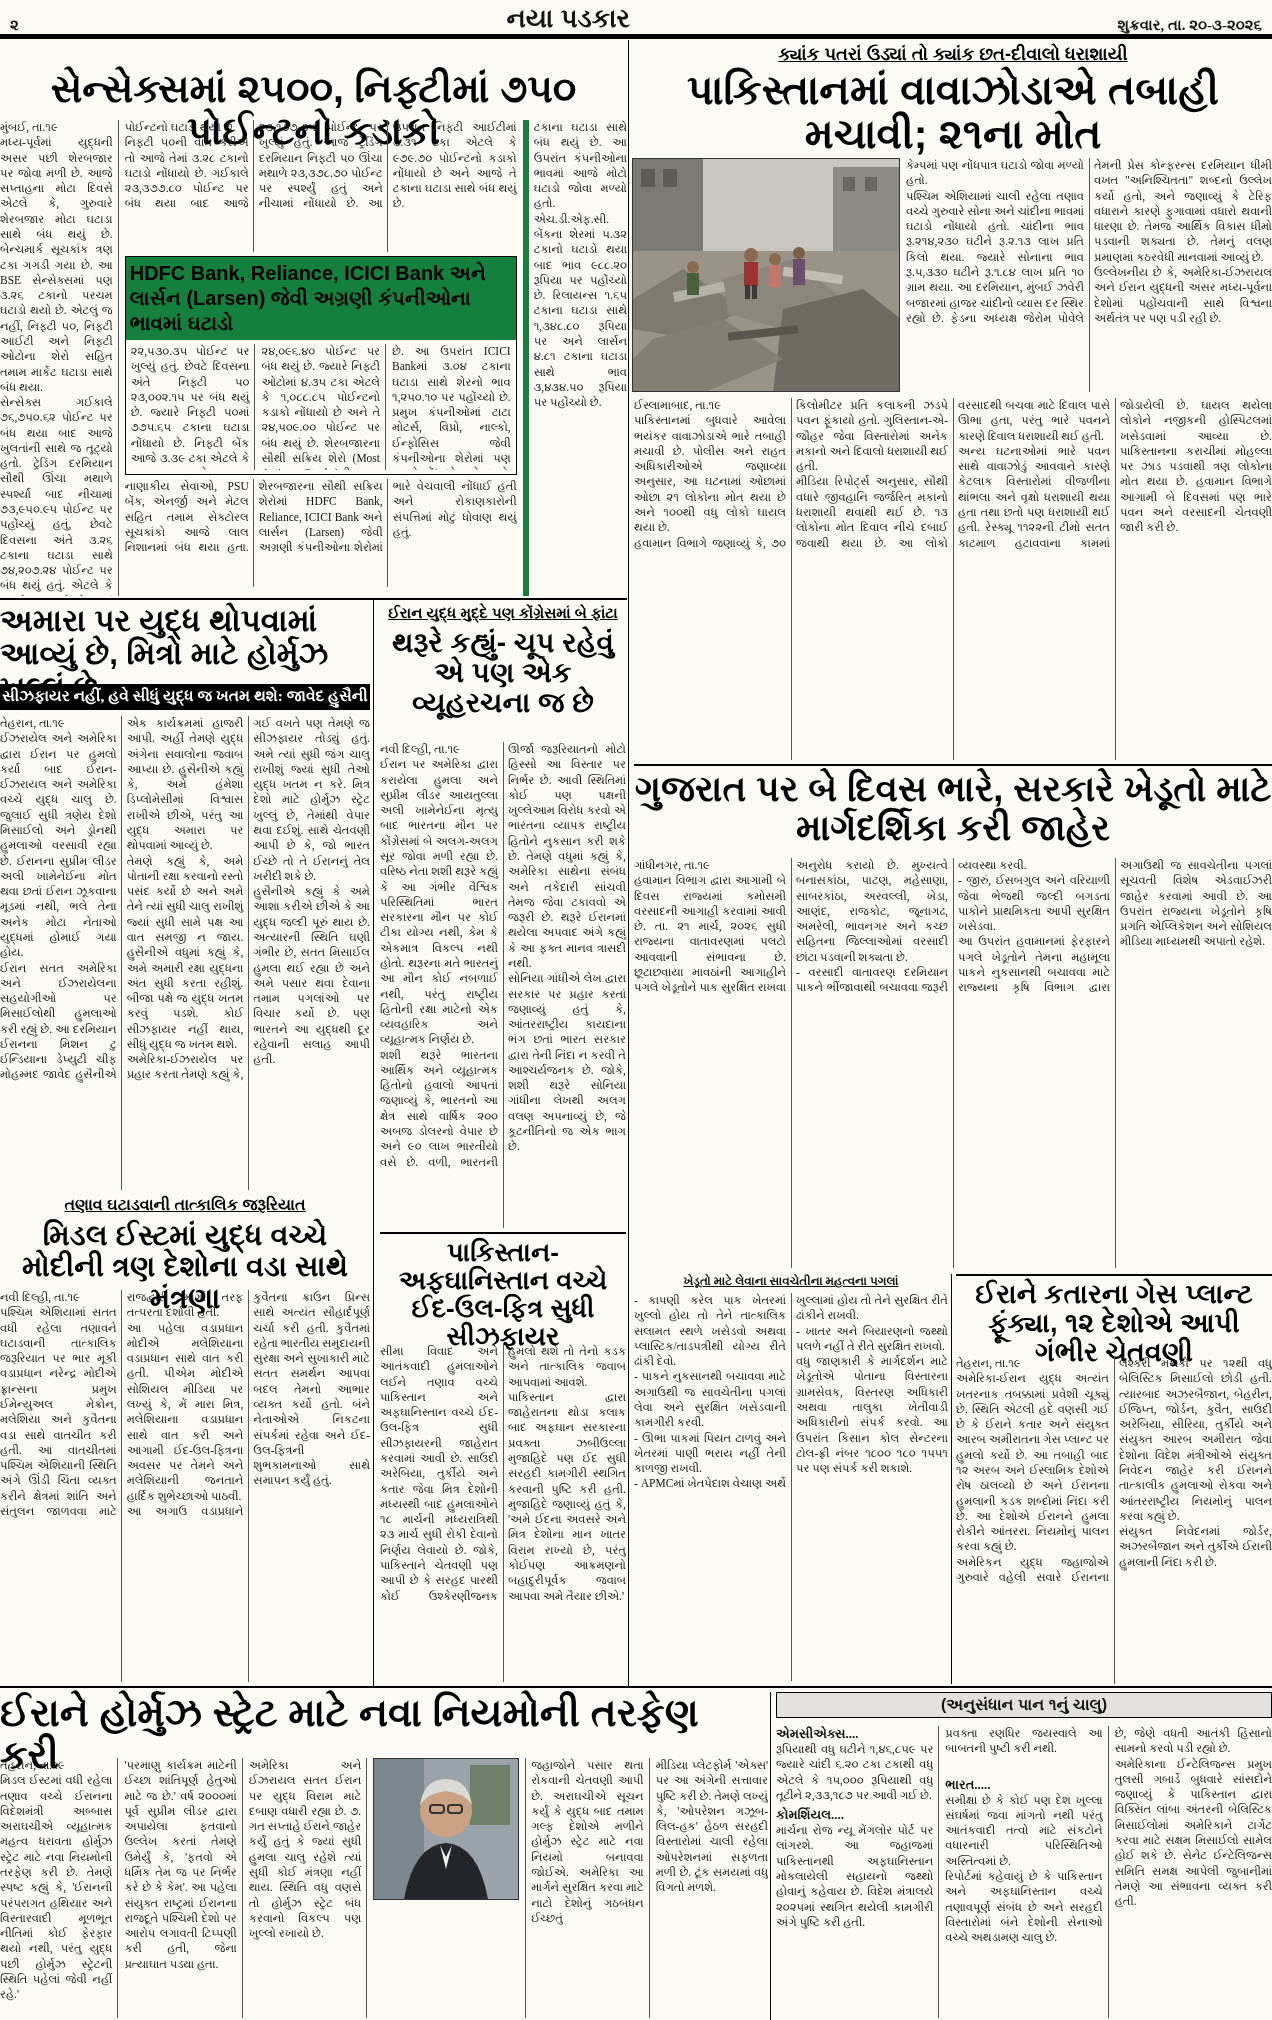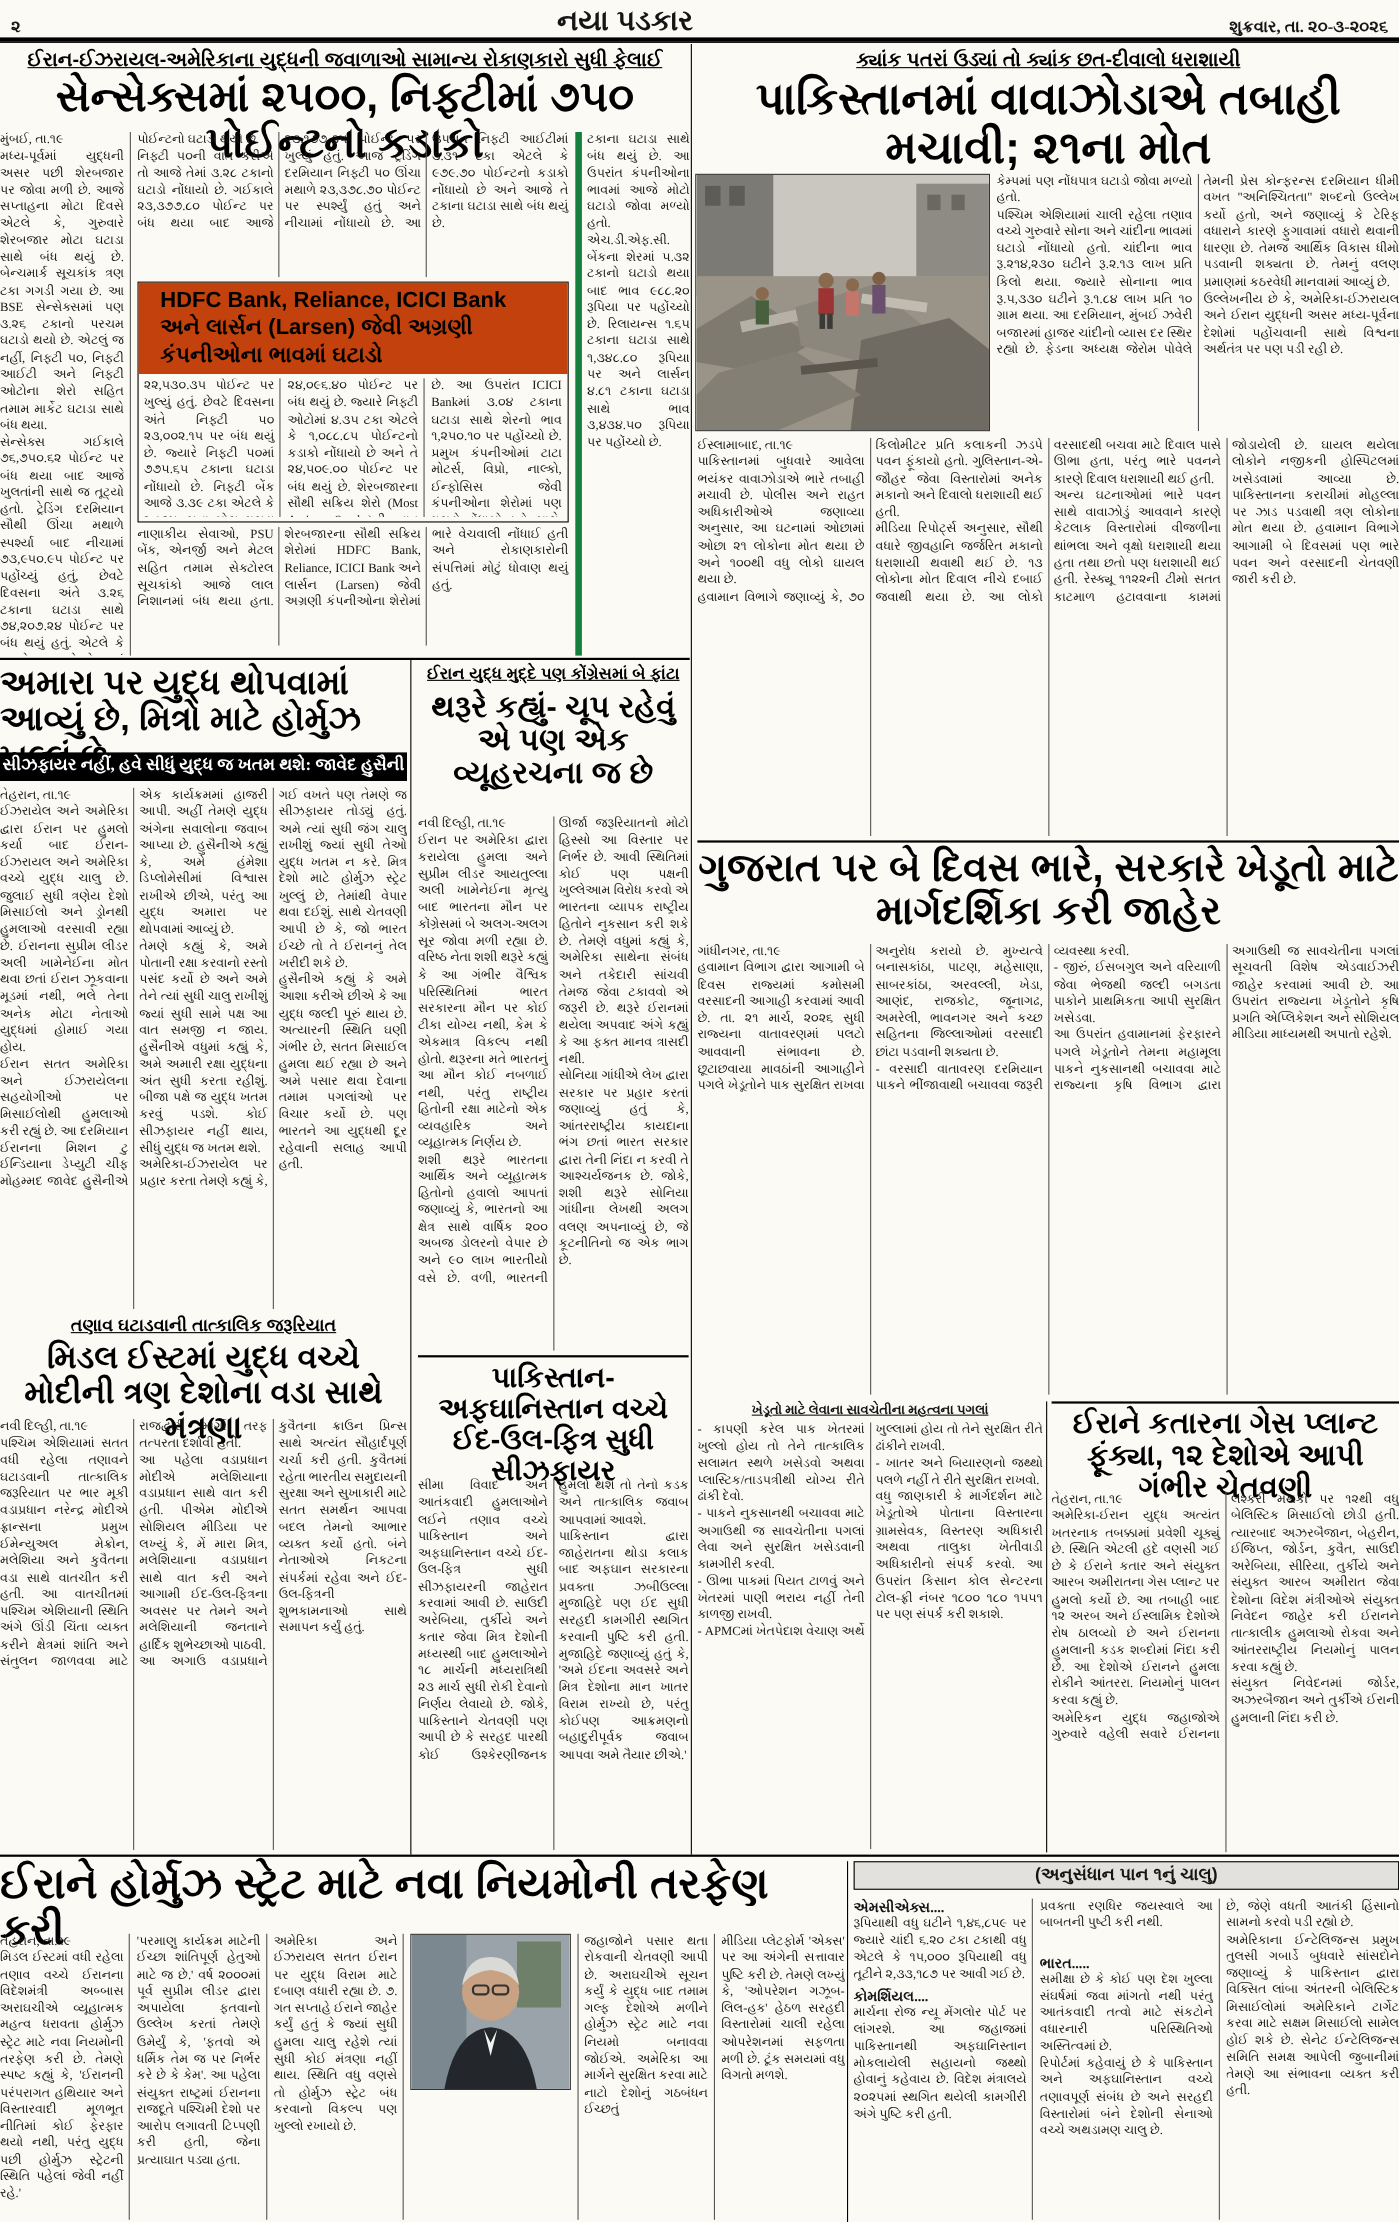--- a/index.html
+++ b/index.html
@@ -14,22 +14,22 @@
   .bt{font-size:11.5px;line-height:1.33;text-align:justify;white-space:pre-line;overflow:hidden;}
   .c2{column-count:2;column-gap:10px;column-rule:1px solid #555;}
   .c3{column-count:3;column-gap:10px;column-rule:1px solid #555;}
   .c4{column-count:4;column-gap:10px;column-rule:1px solid #555;}
   .hr{background:#000;}
   .vr{background:#000;width:1px;}
   .masthead{display:flex;justify-content:space-between;align-items:flex-end;}
   .mast-num,.mast-date{font-size:15px;font-weight:bold;}
   .mast-title{font-size:26px;font-weight:bold;font-family:"Liberation Sans","DejaVu Sans",sans-serif;}
   .dbl{border-top:4px solid #000;border-bottom:1px solid #000;height:3px;}
-  .graybox-head{background:#c2410c;font-family:"Liberation Sans","DejaVu Sans",sans-serif;
-                font-weight:bold;font-size:20px;line-height:1.25;padding:4px 20px;color:#000;}
+  .graybox-head{background:#15803d;font-family:"Liberation Sans","DejaVu Sans",sans-serif;
+                font-weight:bold;font-size:20px;line-height:1.25;padding:4px 4px;color:#000;}
   .boxed{border:1.5px solid #000;}
   .blackbar{background:#000;color:#fff;font-family:Liberation Serif, serif;
             font-weight:bold;text-align:center;font-size:15.5px;line-height:1.6;}
   .contbox{background:#e2e1dd;border:1.5px solid #000;text-align:center;font-weight:bold;
            font-family:"Liberation Sans","DejaVu Sans",sans-serif;font-size:16px;line-height:1.55;}
   .subhead-u{font-weight:bold;text-decoration:underline;text-align:center;display:block;}
   .flexrow{display:flex;gap:6px;}
   .fcol{border-right:1px solid #555;padding-right:5px;}
   .fcol:last-child{border-right:none;padding-right:0;}
   .photo-frame{border:1px solid #333;overflow:hidden;}
@@ -42,21 +42,20 @@
 
   <div class="abs masthead" style="left:10px;top:4px;width:1252px;height:30px;">
     <div class="mast-num">૨</div>
     <div class="mast-title">નયા પડકાર</div>
     <div class="mast-date">શુક્રવાર, તા. ૨૦-૩-૨૦૨૬</div>
   </div>
   <div class="abs dbl" style="left:0;top:34px;width:1272px;"></div>
 
   <div class="abs vr" style="left:628px;top:40px;height:1646px;"></div>
 
-  <div class="abs strap" style="left:0;top:44px;width:627px;font-size:18px;">ઈરાન-ઈઝરાયલ-અમેરિકાના યુદ્ધની જવાળાઓ સામાન્ય રોકાણકારો સુધી ફેલાઈ</div>
   <div class="abs hl" style="left:0;top:68px;width:627px;font-size:39px;">સેન્સેક્સમાં ૨૫૦૦, નિફ્ટીમાં ૭૫૦ પોઈન્ટનો કડાકો</div>
 
   <div class="abs flexrow" style="left:0;top:120px;width:627px;height:476px;">
     <div class="bt fcol" style="width:122px;height:476px;">મુંબઈ, તા.૧૯
 મધ્ય-પૂર્વમાં યુદ્ધની અસર પછી શેરબજાર પર જોવા મળી છે. આજે સપ્તાહના મોટા દિવસે એટલે કે, ગુરુવારે શેરબજાર મોટા ઘટાડા સાથે બંધ થયું છે. બેન્ચમાર્ક સૂચકાંક ત્રણ ટકા ગગડી ગયા છે. આ BSE સેન્સેક્સમાં પણ ૩.૨૬ ટકાનો પરચમ ઘટાડો થયો છે. એટલું જ નહીં, નિફ્ટી ૫૦, નિફ્ટી આઈટી અને નિફ્ટી ઓટોના શેરો સહિત તમામ માર્કેટ ઘટાડા સાથે બંધ થયા.
 સેન્સેક્સ ગઈકાલે ૭૬,૭૫૦.૬૨ પોઈન્ટ પર બંધ થયા બાદ આજે ખુલતાંની સાથે જ તૂટ્યો હતો. ટ્રેડિંગ દરમિયાન સૌથી ઊંચા મથાળે સ્પર્શ્યા બાદ નીચામાં ૭૩,૯૫૦.૯૫ પોઈન્ટ પર પહોંચ્યું હતું, છેવટે દિવસના અંતે ૩.૨૬ ટકાના ઘટાડા સાથે ૭૪,૨૦૭.૨૪ પોઈન્ટ પર બંધ થયું હતું. એટલે કે આજે સેન્સેક્સમાં ૨,૪૯૬.૮૯</div>
     <div style="width:392px;">
       <div class="bt c3" style="height:132px;">પોઈન્ટનો ઘટાડો થયો છે.
 નિફ્ટી ૫૦ની વાત કરીએ તો આજે તેમાં ૩.૨૮ ટકાનો ઘટાડો નોંધાયો છે. ગઈકાલે ૨૩,૩૭૭.૮૦ પોઈન્ટ પર બંધ થયા બાદ આજે ૨૩,૧૭૭.૩૫ પોઈન્ટ પર ખુલ્યું હતું. આજે ટ્રેડિંગ દરમિયાન નિફ્ટી ૫૦ ઊંચા મથાળે ૨૩,૩૭૮.૭૦ પોઈન્ટ પર સ્પર્શ્યું હતું અને નીચામાં નોંધાયો છે. આ ઉપરાંત નિફ્ટી આઈટીમાં ૩.૩૧ ટકા એટલે કે ૯૭૯.૭૦ પોઈન્ટનો કડાકો નોંધાયો છે અને આજે તે ટકાના ઘટાડા સાથે બંધ થયું છે.</div>
       <div class="boxed" style="margin-top:4px;">

